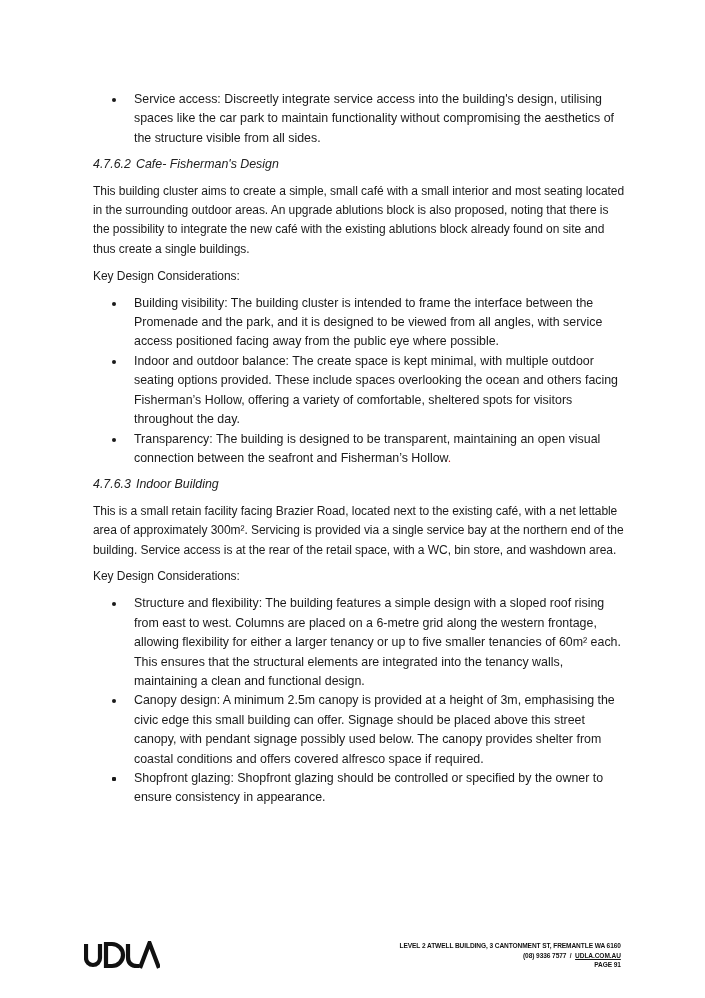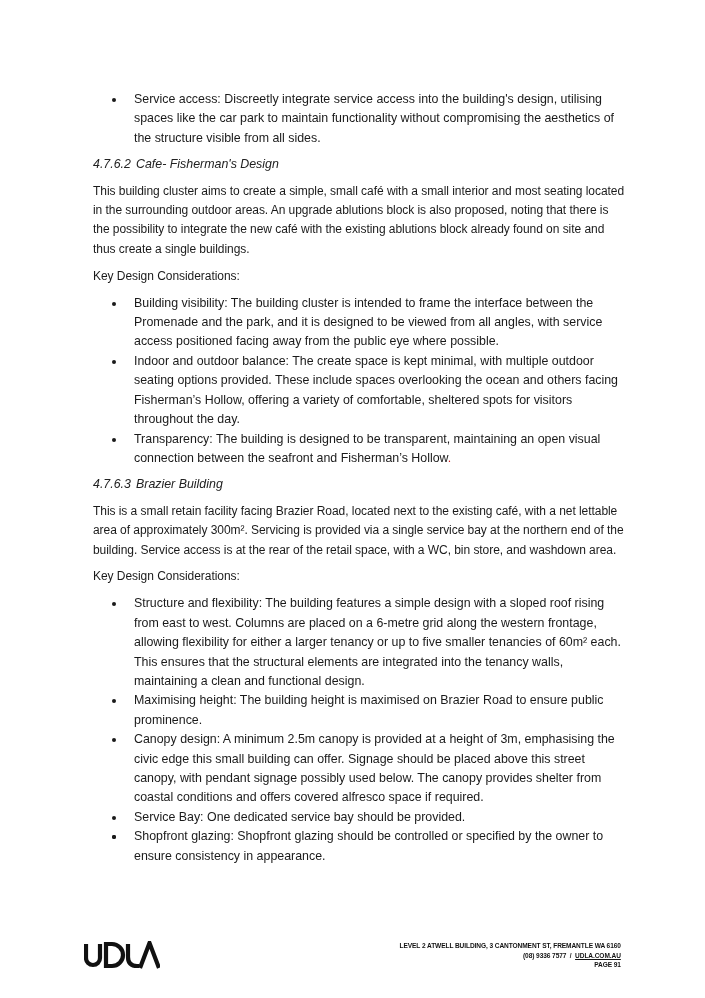--- a/index.html
+++ b/index.html
@@ -47,42 +47,37 @@
       <span class="dot"></span>
       <span>Indoor and outdoor balance: The create space is kept minimal, with multiple outdoor seating options provided. These include spaces overlooking the ocean and others facing Fisherman’s Hollow, offering a variety of comfortable, sheltered spots for visitors throughout the day.</span>
     </li>
     <li>
       <span class="dot"></span>
       <span>Transparency: The building is designed to be transparent, maintaining an open visual connection between the seafront and Fisherman’s Hollow</span><span class="red">.</span>
     </li>
   </ul>
 
   <div class="h">
-    <span class="num">4.7.6.3</span><span>Brazier Building</span>
+    <span class="num">4.7.6.3</span><span>Indoor Building</span>
   </div>
 
   <p class="p">This is a small retain facility facing Brazier Road, located next to the existing café, with a net lettable area of approximately 300m². Servicing is provided via a single service bay at the northern end of the building. Service access is at the rear of the retail space, with a WC, bin store, and washdown area.</p>
   <p class="p">Key Design Considerations:</p>
 
   <ul class="b">
     <li>
       <span class="dot"></span>
       <span>Structure and flexibility: The building features a simple design with a sloped roof rising from east to west. Columns are placed on a 6-metre grid along the western frontage, allowing flexibility for either a larger tenancy or up to five smaller tenancies of 60m² each. This ensures that the structural elements are integrated into the tenancy walls, maintaining a clean and functional design.</span>
     </li>
     <li>
       <span class="dot"></span>
-      <span>Maximising height: The building height is maximised on Brazier Road to ensure public prominence.</span>
-    </li>
-    <li>
-      <span class="dot"></span>
       <span>Canopy design: A minimum 2.5m canopy is provided at a height of 3m, emphasising the civic edge this small building can offer. Signage should be placed above this street canopy, with pendant signage possibly used below. The canopy provides shelter from coastal conditions and offers covered alfresco space if required.</span>
     </li>
     <li>
       <span class="dot"></span>
-      <span>Service Bay: One dedicated service bay should be provided.</span>
     </li>
     <li>
       <span class="dot"></span>
     </li>
     <li>
       <span class="dot"></span>
       <span>Shopfront glazing: Shopfront glazing should be controlled or specified by the owner to ensure consistency in appearance.</span>
     </li>
   </ul>
 </div>

